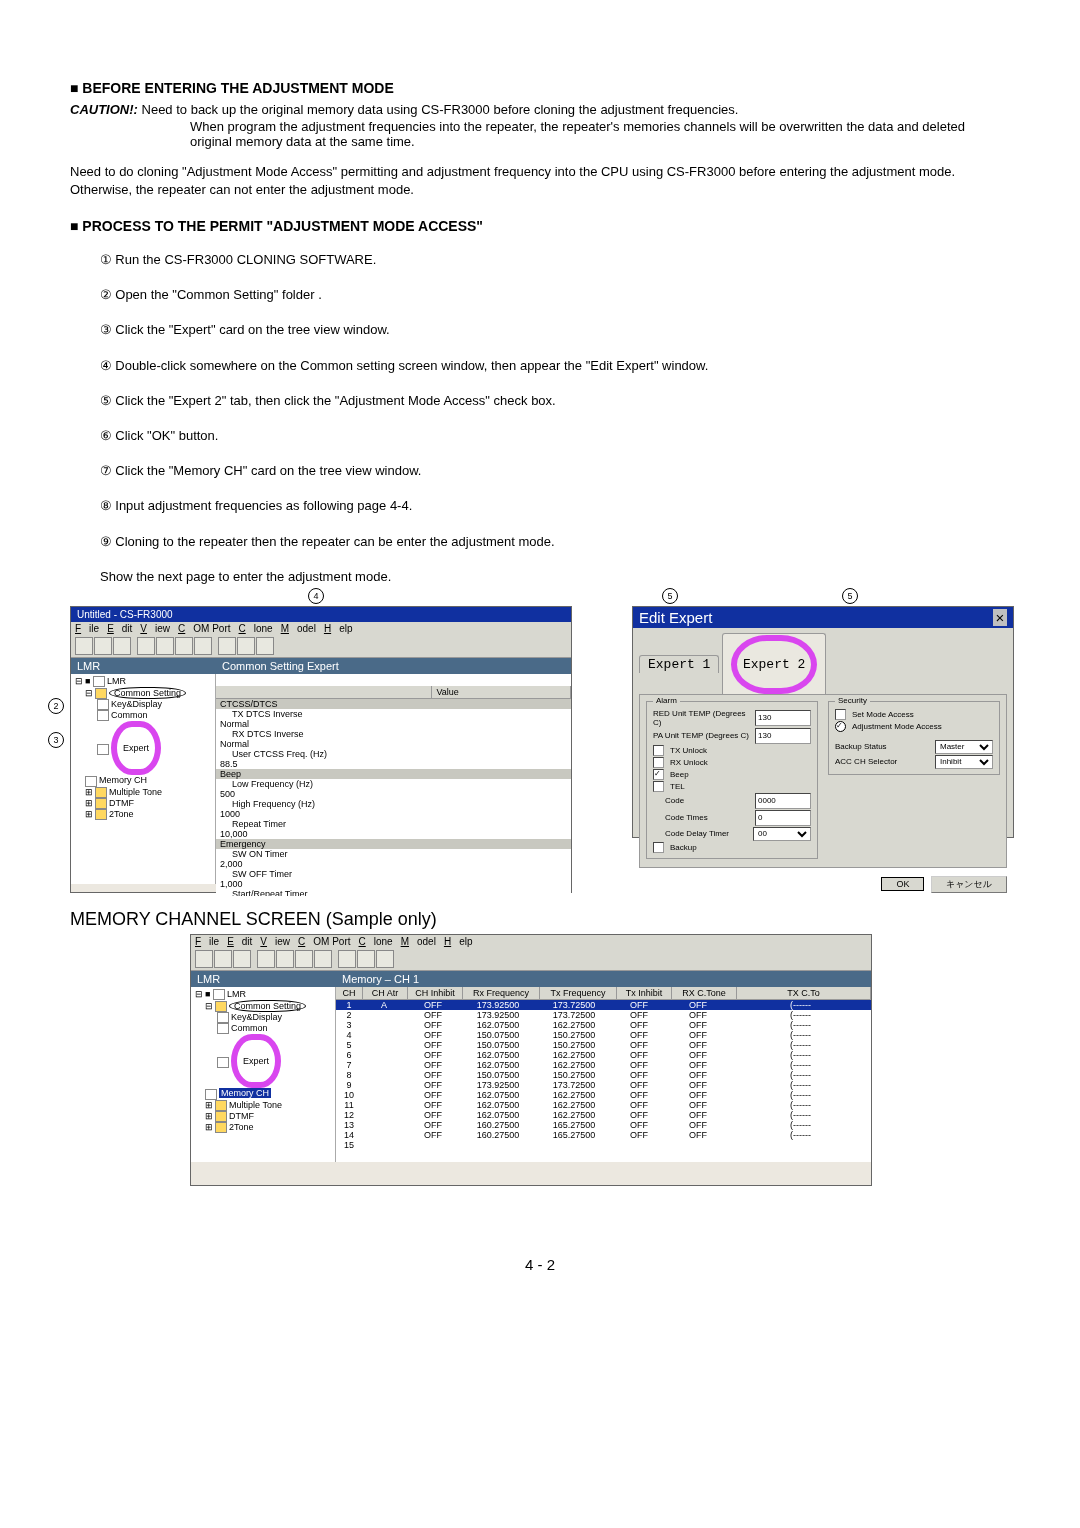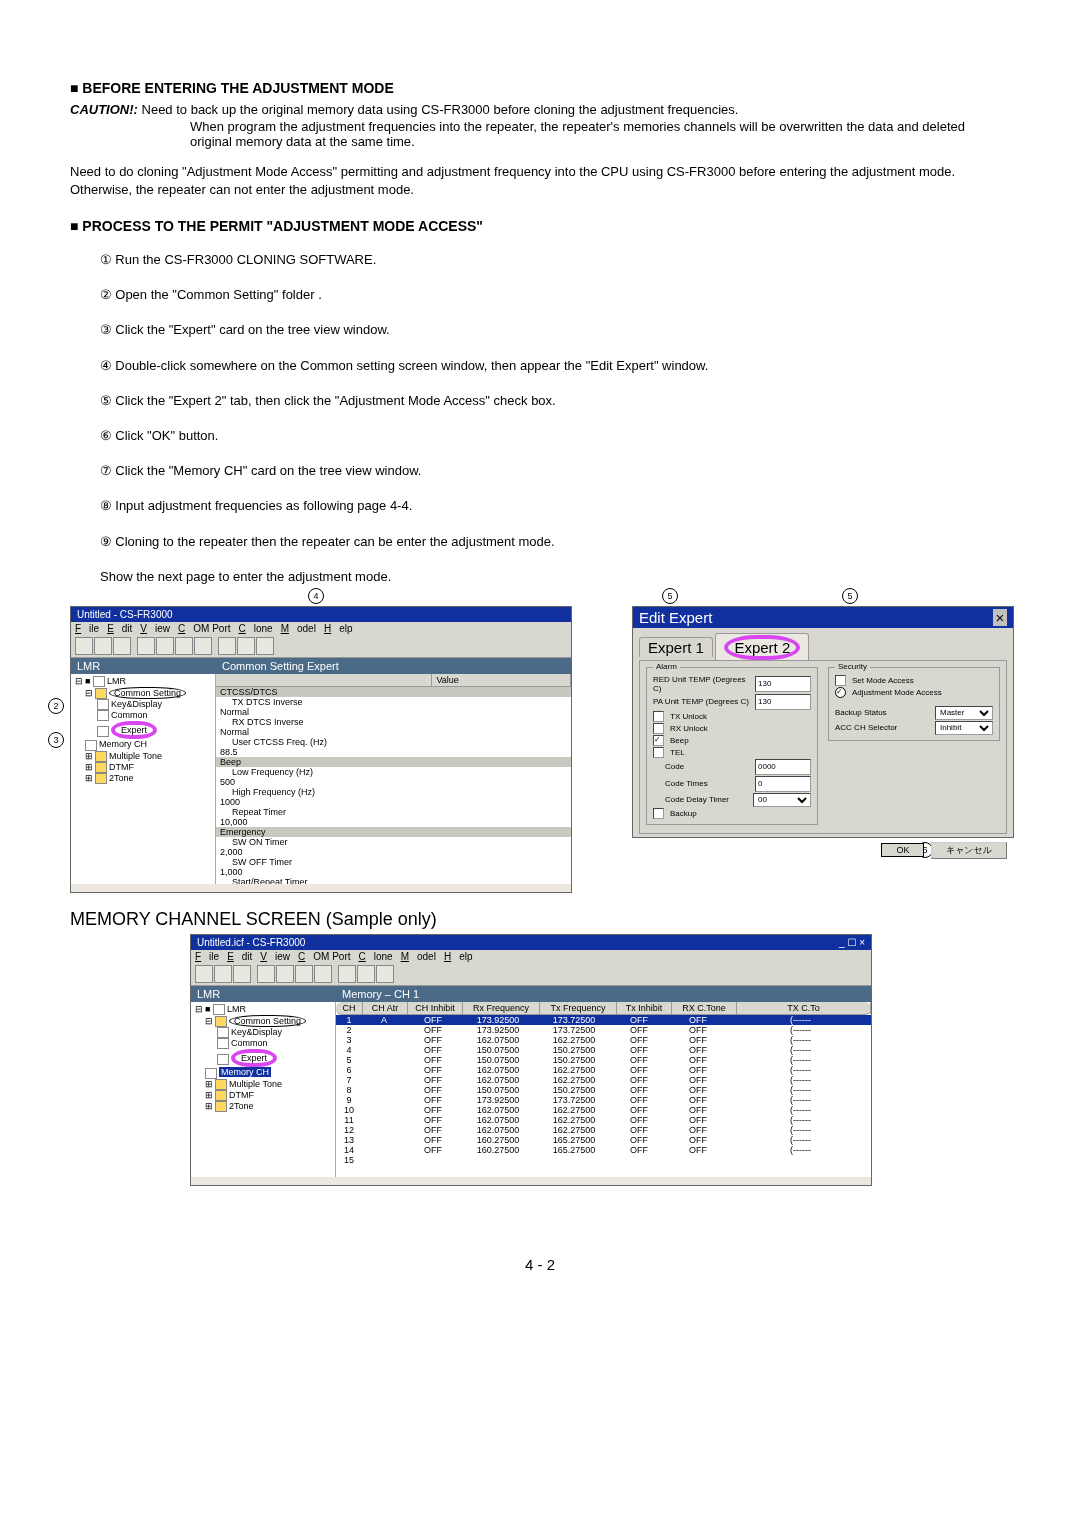--- a/index.html
+++ b/index.html
@@ -22,61 +22,61 @@
   .shot1 { width: 500px; height: 285px; background: #ece8e0; }
   .titlebar { background: #1030a0; color: #fff; padding: 2px 6px; font-size: 10px; display: flex; justify-content: space-between; }
   .menubar { background: #d8d8d0; padding: 1px 4px; font-size: 10px; }
   .menubar span { margin-right: 8px; }
   .u { text-decoration: underline; }
   .toolbar { background: #d8d8d0; padding: 2px 4px; border-bottom: 1px solid #999; }
   .toolbar .btn { display: inline-block; width: 16px; height: 16px; border: 1px solid #888; background: #e8e8e0; margin-right: 1px; vertical-align: middle; }
   .bannerbar { background: #4a6a88; color: #fff; padding: 2px 6px; font-size: 11px; display: flex; }
   .lmr-cell { width: 145px; }
   .treecol { float: left; width: 145px; height: 210px; border-right: 1px solid #aaa; background: #fff; padding: 2px 4px; box-sizing: border-box; }
-  .gridcol { margin-left: 106px; height: 210px; background: #fff; overflow: hidden; padding-top: 0; }
+  .gridcol { margin-left: 106px; height: 210px; background: #fff; overflow: hidden; padding-top: 12px; }
   .gridhead { display: flex; background: #d8d8d0; border-bottom: 1px solid #999; font-size: 9px; }
   .gridhead > div { border-right: 1px solid #999; padding: 1px 4px; }
   .gridhead .col1 { flex: 1.6; } .gridhead .col2 { flex: 1; }
   .gridbody { font-size: 9px; }
   .gridbody .grp { background: #c8c8c0; padding: 0 4px; }
   .gridbody .row { display: flex; padding: 0 4px; flex-direction: column; }
   .gridbody .row .c1 { flex: 1.6; padding-left: 12px; }
   .gridbody .row .c2 { flex: 1; }
   .tree-indent { padding-left: 10px; }
   .tree-indent2 { padding-left: 22px; }
   .tree-icon { display: inline-block; width: 10px; height: 9px; border: 1px solid #888; background: #fff; margin-right: 2px; vertical-align: middle; }
   .tree-icon.fld { background: #ffd860; }
   .oval-common { border: 1px solid #000; border-radius: 50%/60%; padding: 0 4px; display: inline-block; }
-  .oval-expert { border: 4px solid #d946ef; border-radius: 50%/60%; padding: 0 6px; display: inline-block; }
+  .oval-expert { border: 6px solid #d946ef; border-radius: 50%/60%; padding: 16px 6px; display: inline-block; }
 
   .shot2 { width: 380px; height: 230px; background: #d8d8d0; position: relative; }
   .dlg-titlebar { background: #1030a0; color: #fff; padding: 2px 6px; font-size: 15px; display: flex; justify-content: space-between; }
   .tabs { padding: 4px 6px 0; }
-  .tab { display: inline-block; border: 1px solid #999; border-bottom: none; padding: 1px 8px; background: #d8d8d0; font-size: 15px; border-radius: 3px 3px 0 0; position: relative; top: 1px; }
+  .tab { display: inline-block; border: 1px solid #999; border-bottom: none; padding: 1px 8px; background: #d8d8d0; font-size: 13px; border-radius: 3px 3px 0 0; position: relative; top: 1px; font-family: Liberation Mono, monospace; }
   .tab.sel { background: #eae8e0; }
   .dlg-body { margin: 0 6px 6px; border: 1px solid #999; background: #d8d8d0; padding: 6px; height: 160px; position: relative; font-size: 8px; }
   .group { border: 1px solid #999; padding: 6px 6px 4px; position: relative; margin-bottom: 6px; }
   .group-title { position: absolute; top: -6px; left: 6px; background: #d8d8d0; padding: 0 3px; font-size: 8px; }
   .field-row { display: flex; align-items: center; margin: 1px 0; gap: 4px; }
   .field-row label { flex: 1; }
   .field-row input[type=text] { width: 50px; height: 12px; font-size: 8px; border: 1px inset #999; background: #fff; }
   .chk { display: inline-block; width: 9px; height: 9px; border: 1px inset #999; background: #fff; margin-right: 2px; vertical-align: middle; }
   .chk.checked::after { content: "✓"; font-size: 8px; line-height: 8px; display: block; }
   .dlg-cols { display: flex; gap: 10px; }
   .dlg-col { flex: 1; }
   .btnrow { text-align: right; padding: 2px 6px; }
   .winbtn { display: inline-block; border: 1px outset #ccc; background: #d8d8d0; padding: 1px 14px; font-size: 9px; margin-left: 4px; }
   select.mini { font-size: 8px; height: 14px; width: 58px; border: 1px inset #999; background: #fff; }
 
   
   .mem-caption { margin-top: 16px; font-size: 18px; }
   .shot3 { width: 680px; height: 250px; margin: 4px 0 0 120px; border: 1px solid #666; background: #ece8e0; font-size: 9px; position: relative; }
   .shot3 .treecol { height: 175px; width: 145px; }
   .shot3 .gridcol3 { margin-left: 145px; height: 175px; background: #fff; overflow: hidden; }
-  .mem-head { display: flex; background: #d8d8d0; border-bottom: 1px solid #999; border-radius: 6px; }
+  .mem-head { display: flex; background: #d8d8d0; border-bottom: 1px solid #999; }
   .mem-head > div { border-right: 1px solid #999; padding: 1px 2px; text-align: center; }
   .w-ch { width: 22px; } .w-atr { width: 40px; } .w-inh { width: 50px; } .w-freq { width: 72px; } .w-off { width: 50px; } .w-tone { width: 60px; } .w-txc { flex: 1; }
   .mem-row { display: flex; }
   .mem-row > div { border-right: 0; padding: 0 2px; text-align: center; }
 
   .page-num { text-align: center; margin-top: 70px; font-size: 15px; }
 </style>
 </head>
 <body>
 
@@ -289,24 +289,20 @@
         <span class="winbtn" style="border:1px solid #000;"><span>OK</span></span>
         <span class="winbtn">キャンセル</span>
       </div>
     </div>
   </div>
 </div>
 
 <div class="mem-caption">MEMORY CHANNEL SCREEN (Sample only)</div>
 
 <div class="shot shot3">
-  <div class="titlebar">
-    <span>Untitled.icf - CS-FR3000</span>
-    <span>_ ☐ ×</span>
-  </div>
   <div class="menubar" id="menus3"><span><span class="u">F</span>ile</span><span><span class="u">E</span>dit</span><span><span class="u">V</span>iew</span><span><span class="u">C</span>OM Port</span><span><span class="u">C</span>lone</span><span><span class="u">M</span>odel</span><span><span class="u">H</span>elp</span></div>
   <div class="toolbar">
     <span class="btn"></span><span class="btn"></span><span class="btn"></span>&nbsp;
     <span class="btn"></span><span class="btn"></span><span class="btn"></span><span class="btn"></span>&nbsp;
     <span class="btn"></span><span class="btn"></span><span class="btn"></span>
   </div>
   <div class="bannerbar">
     <div class="lmr-cell">LMR</div>
     <div>Memory – CH 1</div>
   </div>

